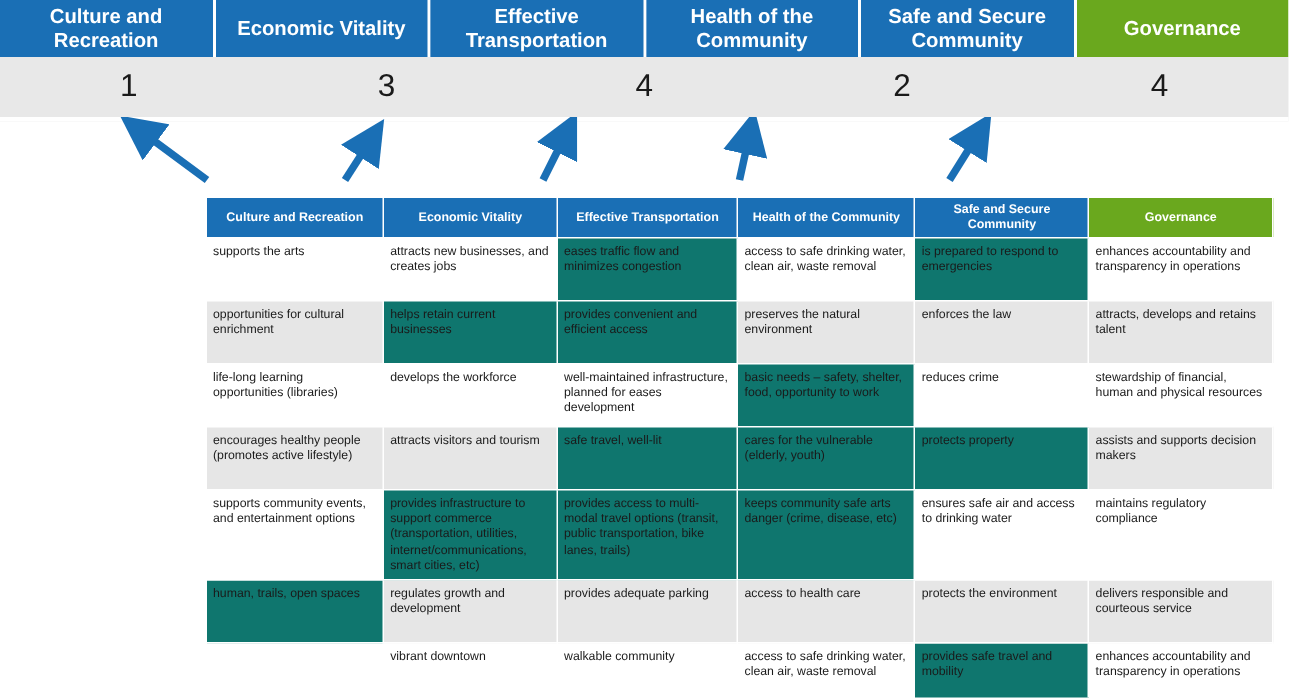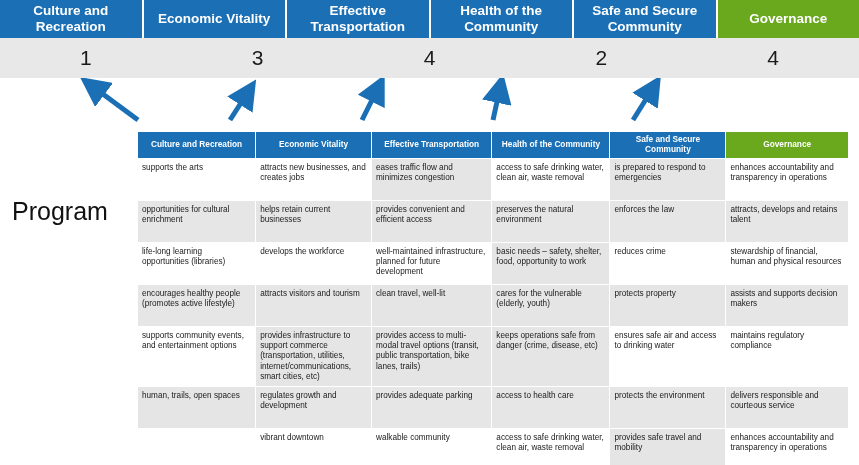--- a/index.html
+++ b/index.html
@@ -125,21 +125,21 @@
     border: 1px solid #ffffff;
     background: #ffffff;
     height: 33px;
     margin-top: 24px;
   }
   #matrix tr.shade td {
     background: #e6e6e6;
   }
   #matrix td.hl,
   #matrix tr.shade td.hl {
-    background: #e5e5e5;
+    background: #0f766e;
   }
   #matrix td.empty {
     background: #ffffff;
   }
 </style>
 </head>
 <body>
 
 <div id="top-band">
   <div class="top-cell">Culture and Recreation</div>
@@ -167,21 +167,20 @@
   <g stroke="#1a6fb5" stroke-width="5" fill="none" marker-end="url(#ah)">
     <line x1="138" y1="42" x2="92" y2="8"></line>
     <line x1="230" y1="42" x2="248" y2="14"></line>
     <line x1="362" y1="42" x2="378" y2="10"></line>
     <line x1="493" y1="42" x2="500" y2="10"></line>
     <line x1="633" y1="42" x2="653" y2="10"></line>
   </g>
 </svg>
 
 <div id="caption">
-  <div>Program</div>
 </div>
 
 <table id="matrix">
   <colgroup>
     <col class="c0">
       <col class="c1">
       <col class="c2">
       <col class="c3">
       <col class="c4">
       <col class="c5">
@@ -209,38 +208,38 @@
       <td>opportunities for cultural enrichment</td>
       <td class="hl">helps retain current businesses</td>
       <td class="hl">provides convenient and efficient access</td>
       <td>preserves the natural environment</td>
       <td>enforces the law</td>
       <td>attracts, develops and retains talent</td>
     </tr>
     <tr>
       <td>life-long learning opportunities (libraries)</td>
       <td>develops the workforce</td>
-      <td>well-maintained infrastructure, planned for future development</td>
+      <td>well-maintained infrastructure, planned for eases development</td>
       <td class="hl">basic needs – safety, shelter, food, opportunity to work</td>
       <td>reduces crime</td>
       <td>stewardship of financial, human and physical resources</td>
     </tr>
     <tr class="shade">
       <td>encourages healthy people (promotes active lifestyle)</td>
       <td>attracts visitors and tourism</td>
-      <td class="hl">clean travel, well-lit</td>
+      <td class="hl">safe travel, well-lit</td>
       <td class="hl">cares for the vulnerable (elderly, youth)</td>
       <td class="hl">protects property</td>
       <td>assists and supports decision makers</td>
     </tr>
     <tr>
       <td>supports community events, and entertainment options</td>
       <td class="hl">provides infrastructure to support commerce (transportation, utilities, internet/communications, smart cities, etc)</td>
       <td class="hl">provides access to multi-modal travel options (transit, public transportation, bike lanes, trails)</td>
-      <td class="hl">keeps operations safe from danger (crime, disease, etc)</td>
+      <td class="hl">keeps community safe arts danger (crime, disease, etc)</td>
       <td>ensures safe air and access to drinking water</td>
       <td>maintains regulatory compliance</td>
     </tr>
     <tr class="shade">
       <td class="hl">human, trails, open spaces</td>
       <td>regulates growth and development</td>
       <td>provides adequate parking</td>
       <td>access to health care</td>
       <td>protects the environment</td>
       <td>delivers responsible and courteous service</td>

